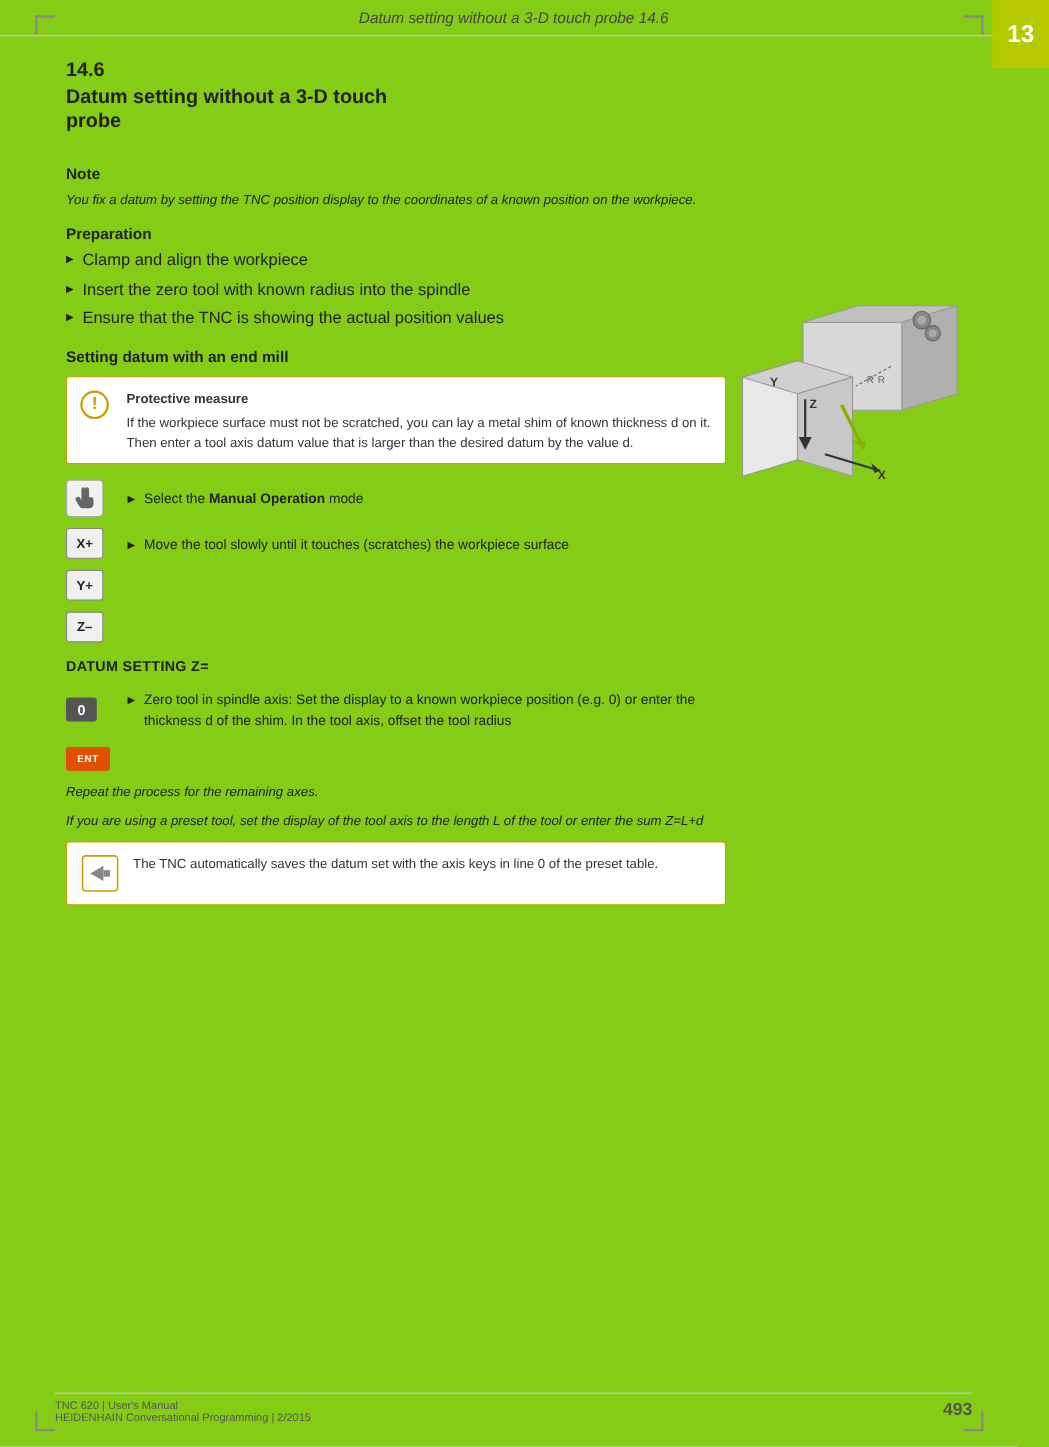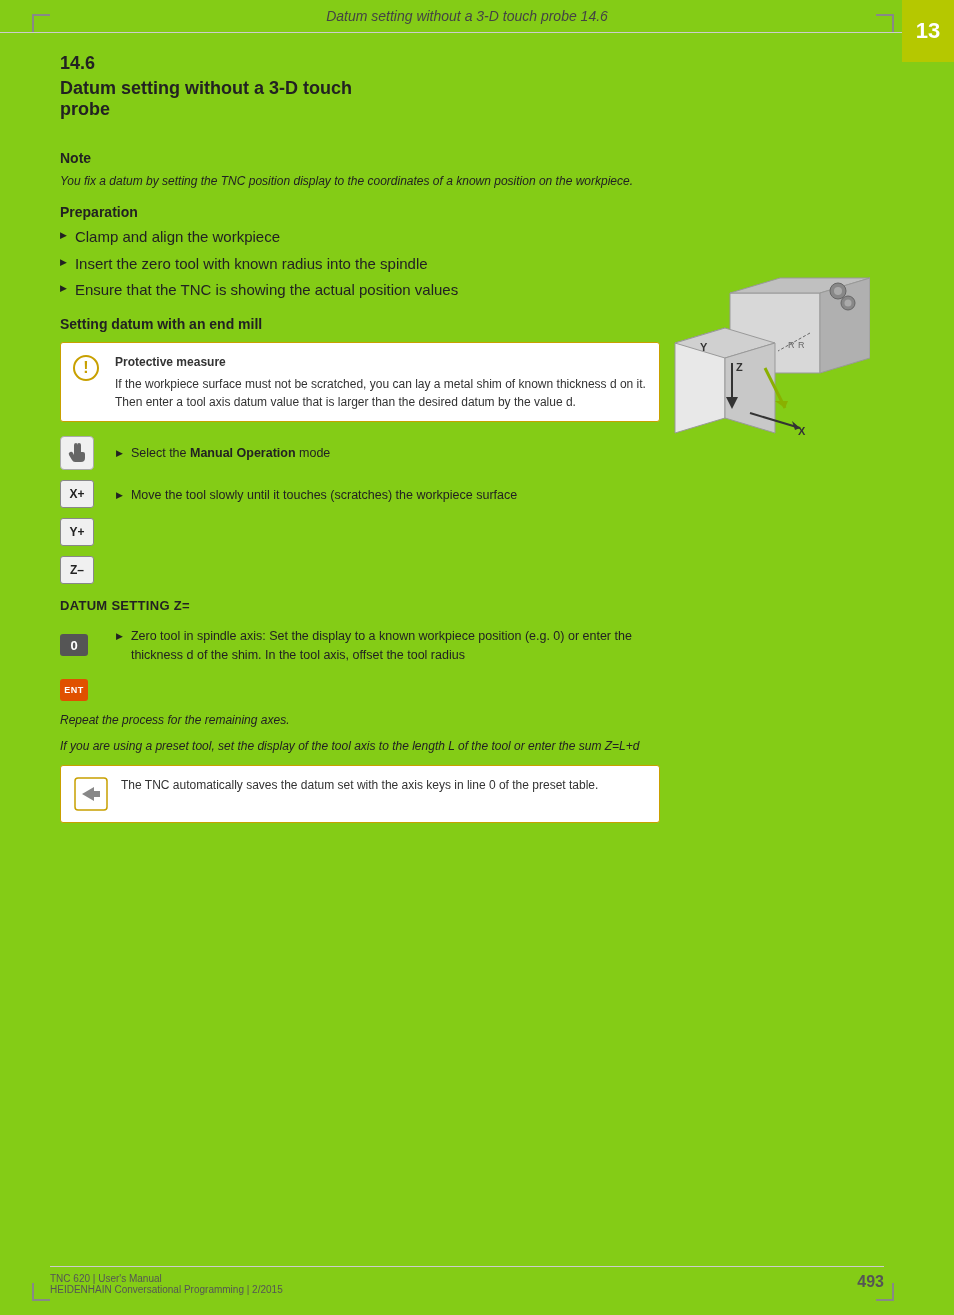--- a/index.html
+++ b/index.html
@@ -268,21 +268,21 @@
       background: #555;
       color: #fff;
       display: flex;
       align-items: center;
       justify-content: center;
       font-size: 13px;
       font-weight: bold;
     }
 
     .ent-btn {
-      width: 28px;
+      width: 40px;
       height: 22px;
       border-radius: 3px;
       background: #e05000;
       color: #fff;
       display: flex;
       align-items: center;
       justify-content: center;
       font-size: 9px;
       font-weight: bold;
       letter-spacing: 0.5px;

